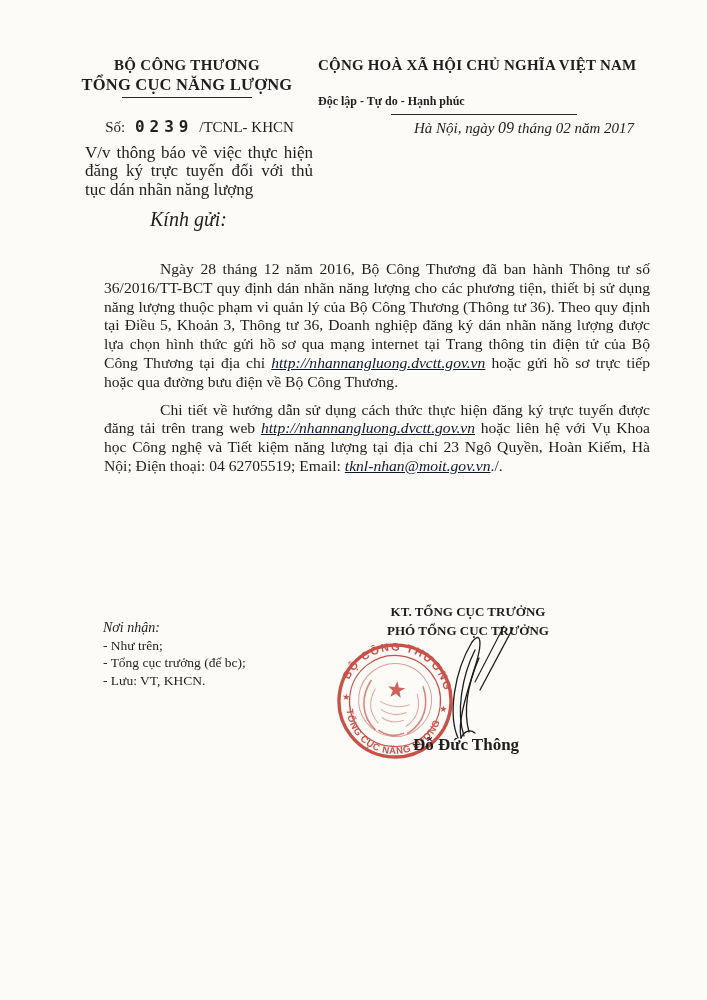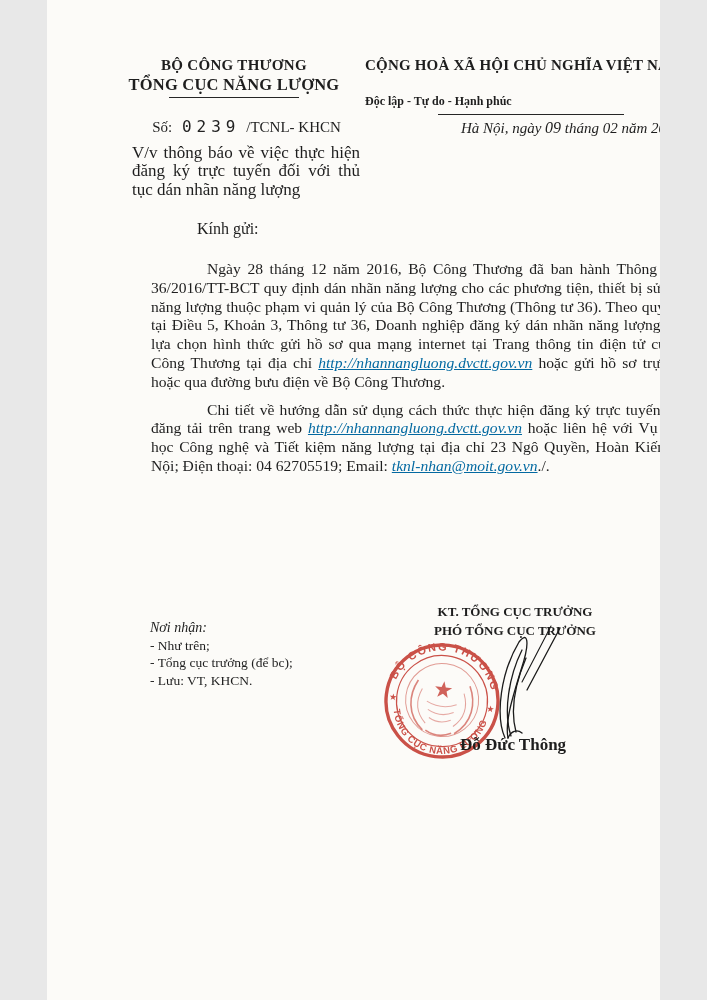--- a/index.html
+++ b/index.html
@@ -1,67 +1,67 @@
 <!DOCTYPE html>
 <html lang="vi"><head>
 <meta charset="utf-8">
 <style>
   html,body{margin:0;padding:0;background:#e8e8e8;}
   .page{
     position:relative;
-    width:613px;height:1000px;
+    width:707px;height:1000px;
     margin:0 auto;
     background:#fcfbf8;
     font-family:"Liberation Serif", serif;
     color:#1e1e1e;
     overflow:hidden;
   }
   
   .org-block{
     position:absolute;left:76px;top:56px;width:222px;
     text-align:center;line-height:19px;
   }
   .parent-org{font-size:15px;font-weight:bold;letter-spacing:.3px;}
   .org-name{font-size:16.5px;font-weight:bold;letter-spacing:.2px;}
   .org-underline{width:130px;height:0;border-bottom:1.6px solid #262626;margin:3px auto 0;}
   .so-line{
     position:absolute;left:92px;top:117px;width:215px;
     text-align:center;font-size:15px;white-space:nowrap;
   }
   .doc-number{
     font-family:"DejaVu Sans Mono", monospace;
-    font-size:16px;letter-spacing:5px;font-weight:normal;color:#222;
+    font-size:16px;letter-spacing:5px;font-weight:bold;color:#222;
     padding:0 2px 0 6px;
   }
   .doc-subject{
     position:absolute;left:85px;top:144px;width:228px;
     font-size:17px;line-height:18.3px;text-align:justify;font-family:Liberation Serif, serif;
   }
   .national-block{
     position:absolute;left:318px;top:56px;width:332px;
     text-align:left;line-height:19px;
   }
   .country{font-size:15px;font-weight:bold;letter-spacing:.2px;}
   .motto{font-size:12px;font-weight:bold;margin-top:17px;}
   .motto-underline{width:186px;height:0;border-bottom:1.6px solid #262626;margin:3px auto 0;}
   .dateline{
     position:absolute;left:398px;top:119px;width:252px;
     text-align:center;font-style:italic;font-size:15px;white-space:nowrap;
   }
   .dateline .day{font-size:16px;}
   
-  .salutation{position:absolute;left:150px;top:220px;font-size:16px;}
+  .salutation{position:absolute;left:150px;top:208px;font-size:20px;font-style:italic;}
   .body-text{position:absolute;left:104px;top:253px;width:546px;}
   .body-text p{
     margin:0 0 9px 0;
     font-size:15.6px;line-height:18.8px;
     text-align:justify;text-indent:56px;
   }
   .body-text p:first-child{margin-top:7px;}
-  .doc-link{font-style:italic;text-decoration:underline;color:#0369a1;}
+  .doc-link{font-style:italic;text-decoration:underline;color:#0f172a;}
   
   .sign-titles{
     position:absolute;left:358px;top:603px;width:220px;
     text-align:center;font-weight:bold;font-size:13px;line-height:18.5px;
   }
   .recipients{position:absolute;left:103px;top:619px;font-size:13.5px;line-height:17.6px;}
   .recipients-label{font-size:14px;font-weight:normal;font-style:italic;}
   .signer-name{
     position:absolute;left:392px;top:735px;width:148px;
     text-align:center;font-weight:bold;font-size:17px;

